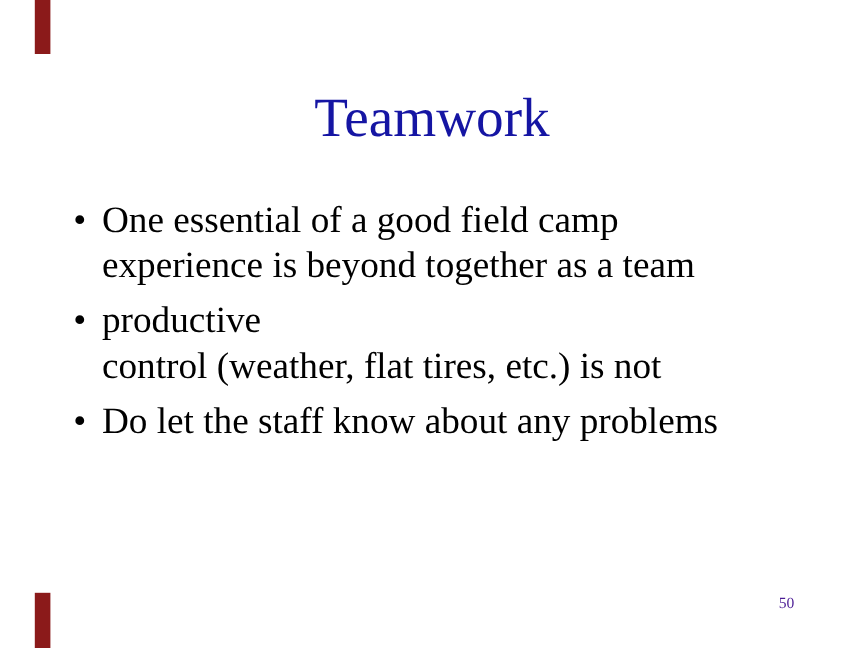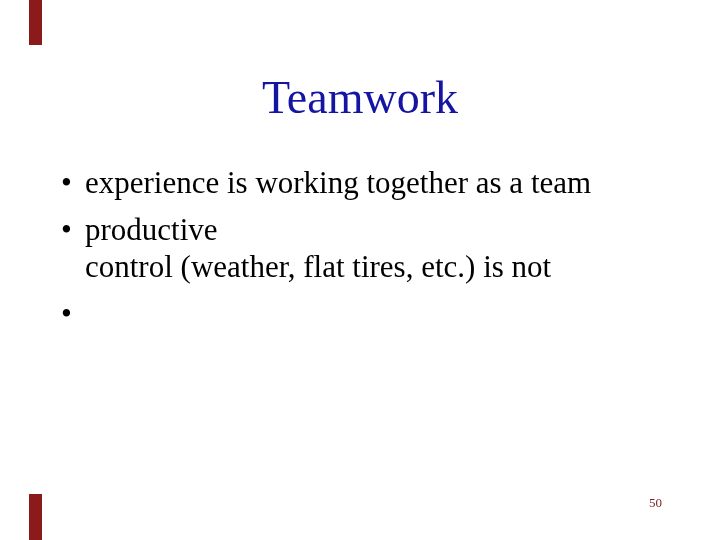--- a/index.html
+++ b/index.html
@@ -22,47 +22,49 @@
     font-size:31px; line-height:37.5px;
   }
   .bullet { position:relative; padding-left:27px; margin:0 0 9px 0; }
   .bullet-marker {
     position:absolute; left:3px; top:0; width:24px;
     font-size:31px; line-height:37.5px;
   }
   .bullet-line { white-space:nowrap; }
   .page-number {
     position:absolute; top:496px; right:58px;
-    font-size:13px; line-height:14px; color:#7f1d1d;
+    font-size:13px; line-height:14px; color:#4c1d95;
   }
 </style>
 </head>
 <body>
 
 <div class="slide">
 
   <div class="ribbon ribbon-top" style="background: rgb(139, 26, 26);"></div>
   <div class="ribbon ribbon-bottom" style="background: rgb(139, 26, 26);"></div>
 
   <div class="slide-title" style="color: rgb(21, 21, 163);">Teamwork</div>
 
   <div class="content">
 
     <div class="bullet">
       <span class="bullet-marker">•</span>
-      <div class="bullet-line">experience is working together as a team</div>
+      <div class="bullet-line">One essential of a good field camp</div>
+      <div class="bullet-line">experience is beyond together as a team</div>
     </div>
 
     <div class="bullet">
       <span class="bullet-marker">•</span>
       <div class="bullet-line">productive</div>
       <div class="bullet-line">control (weather, flat tires, etc.) is not</div>
     </div>
 
     <div class="bullet">
       <span class="bullet-marker">•</span>
+      <div class="bullet-line">Do let the staff know about any problems</div>
     </div>
 
   </div>
 
   <div class="page-number">50</div>
 
 </div>
 
 </body></html>

